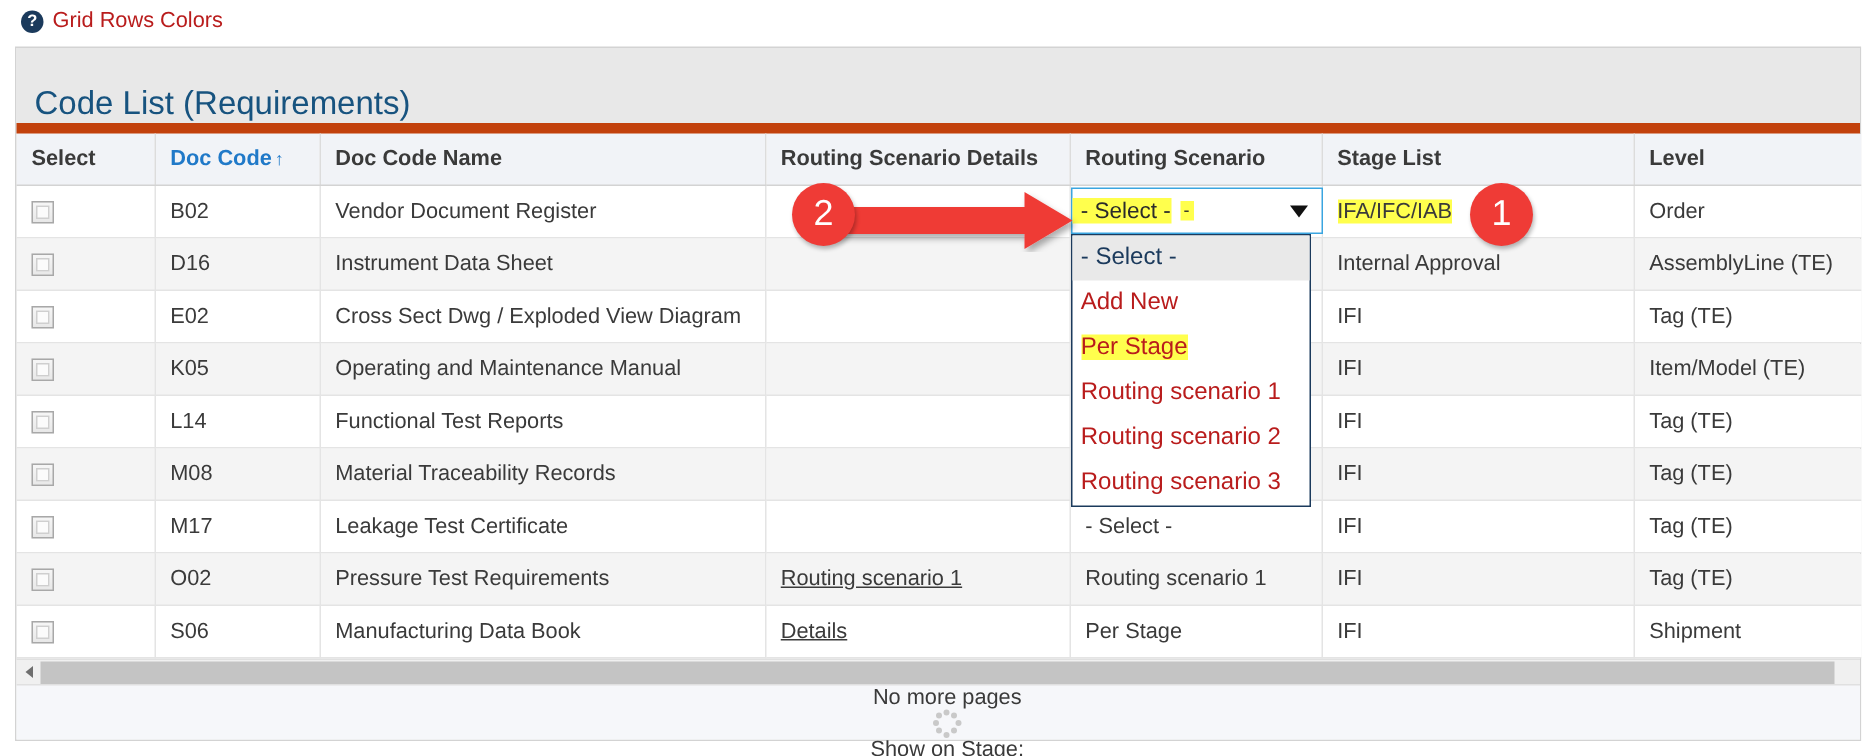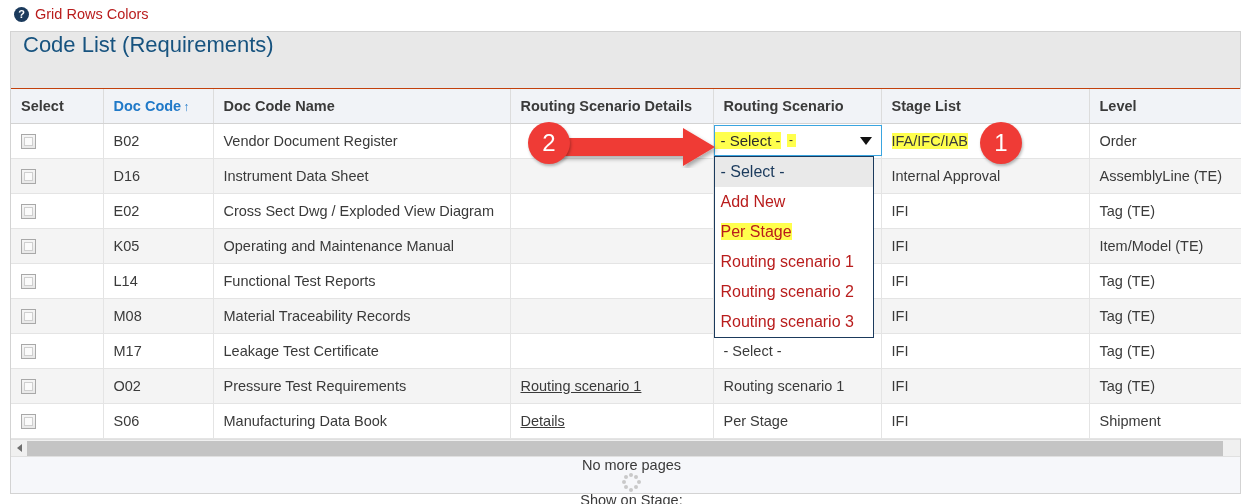--- a/index.html
+++ b/index.html
@@ -51,23 +51,23 @@
     top: 31px;
     width: 1231px;
     height: 463px;
     box-sizing: border-box;
     border: 1px solid #d3d3d3;
     background: #ffffff;
   }
   .panel-head {
     height: 57px;
     background: #e8e8e8;
-    border-bottom: 1px solid #c2410c;
-    display: flex;
-    align-items: flex-start;
+    border-bottom: 7px solid #c2410c;
+    display: flex;
+    align-items: flex-end;
     box-sizing: border-box;
   }
   .panel-title {
     padding-left: 12px;
     font-size: 22px;
     color: #17537f;
     font-family: "Liberation Sans", sans-serif;
   }
 
   

